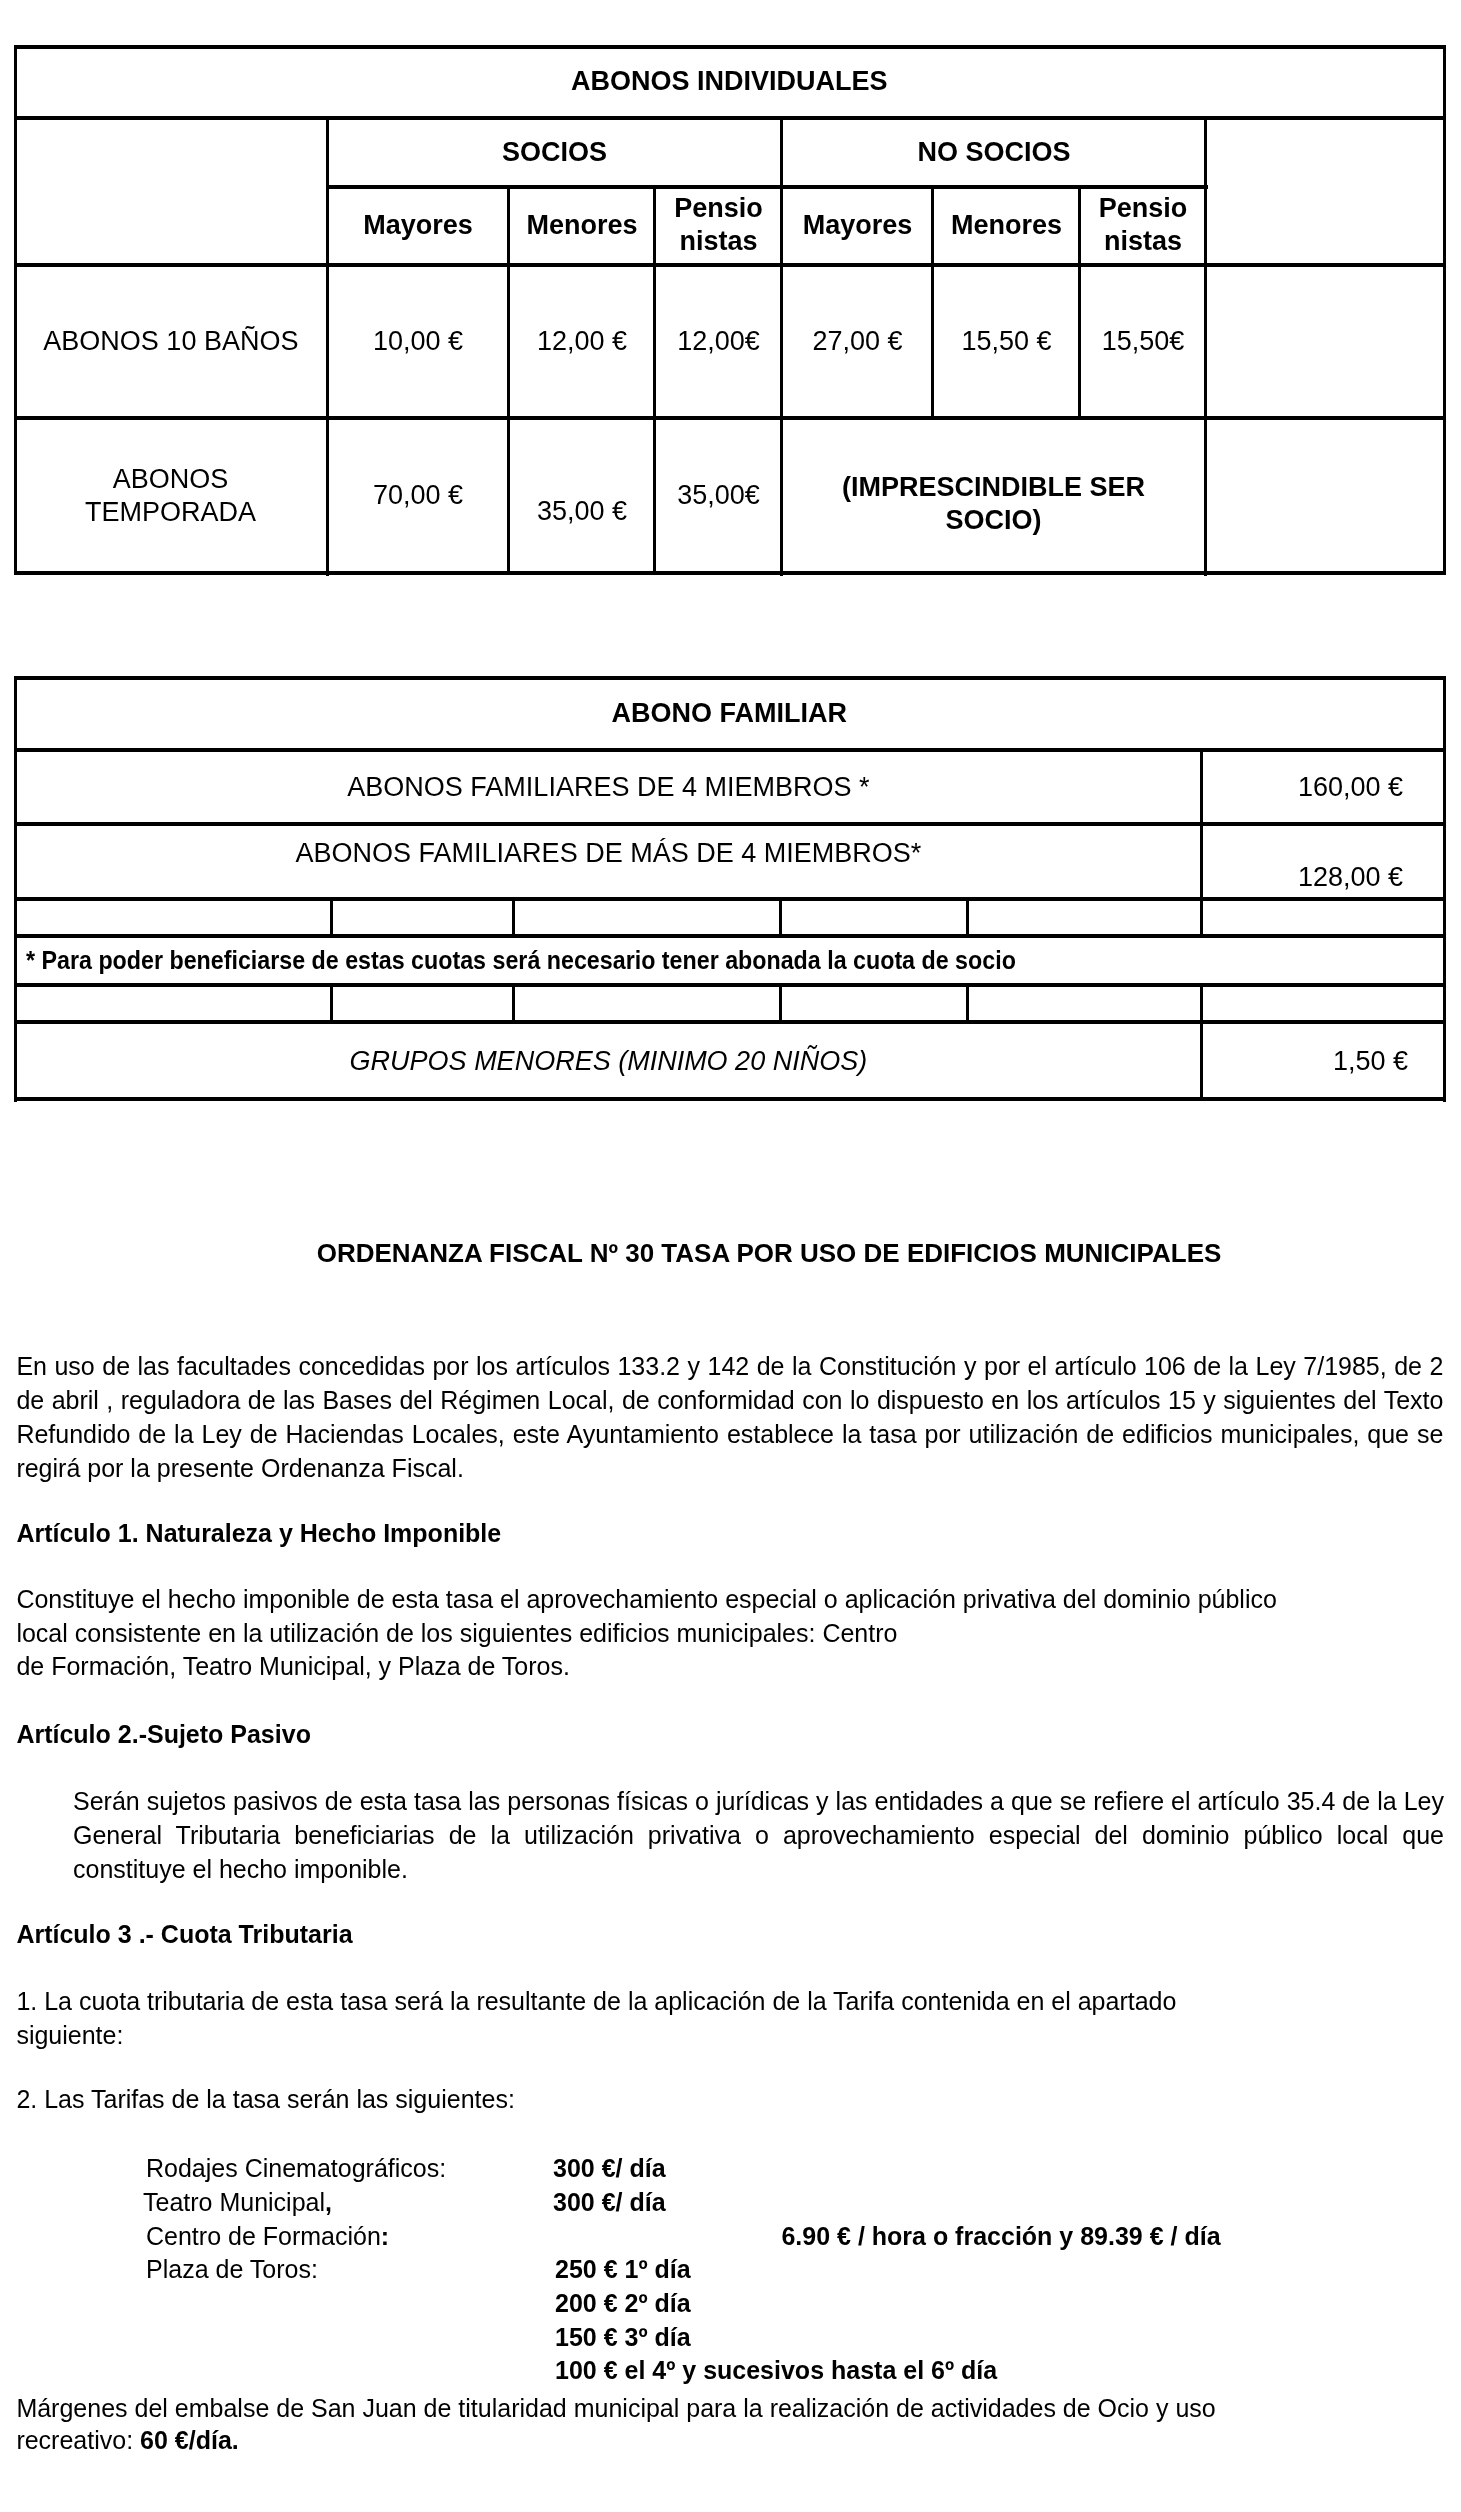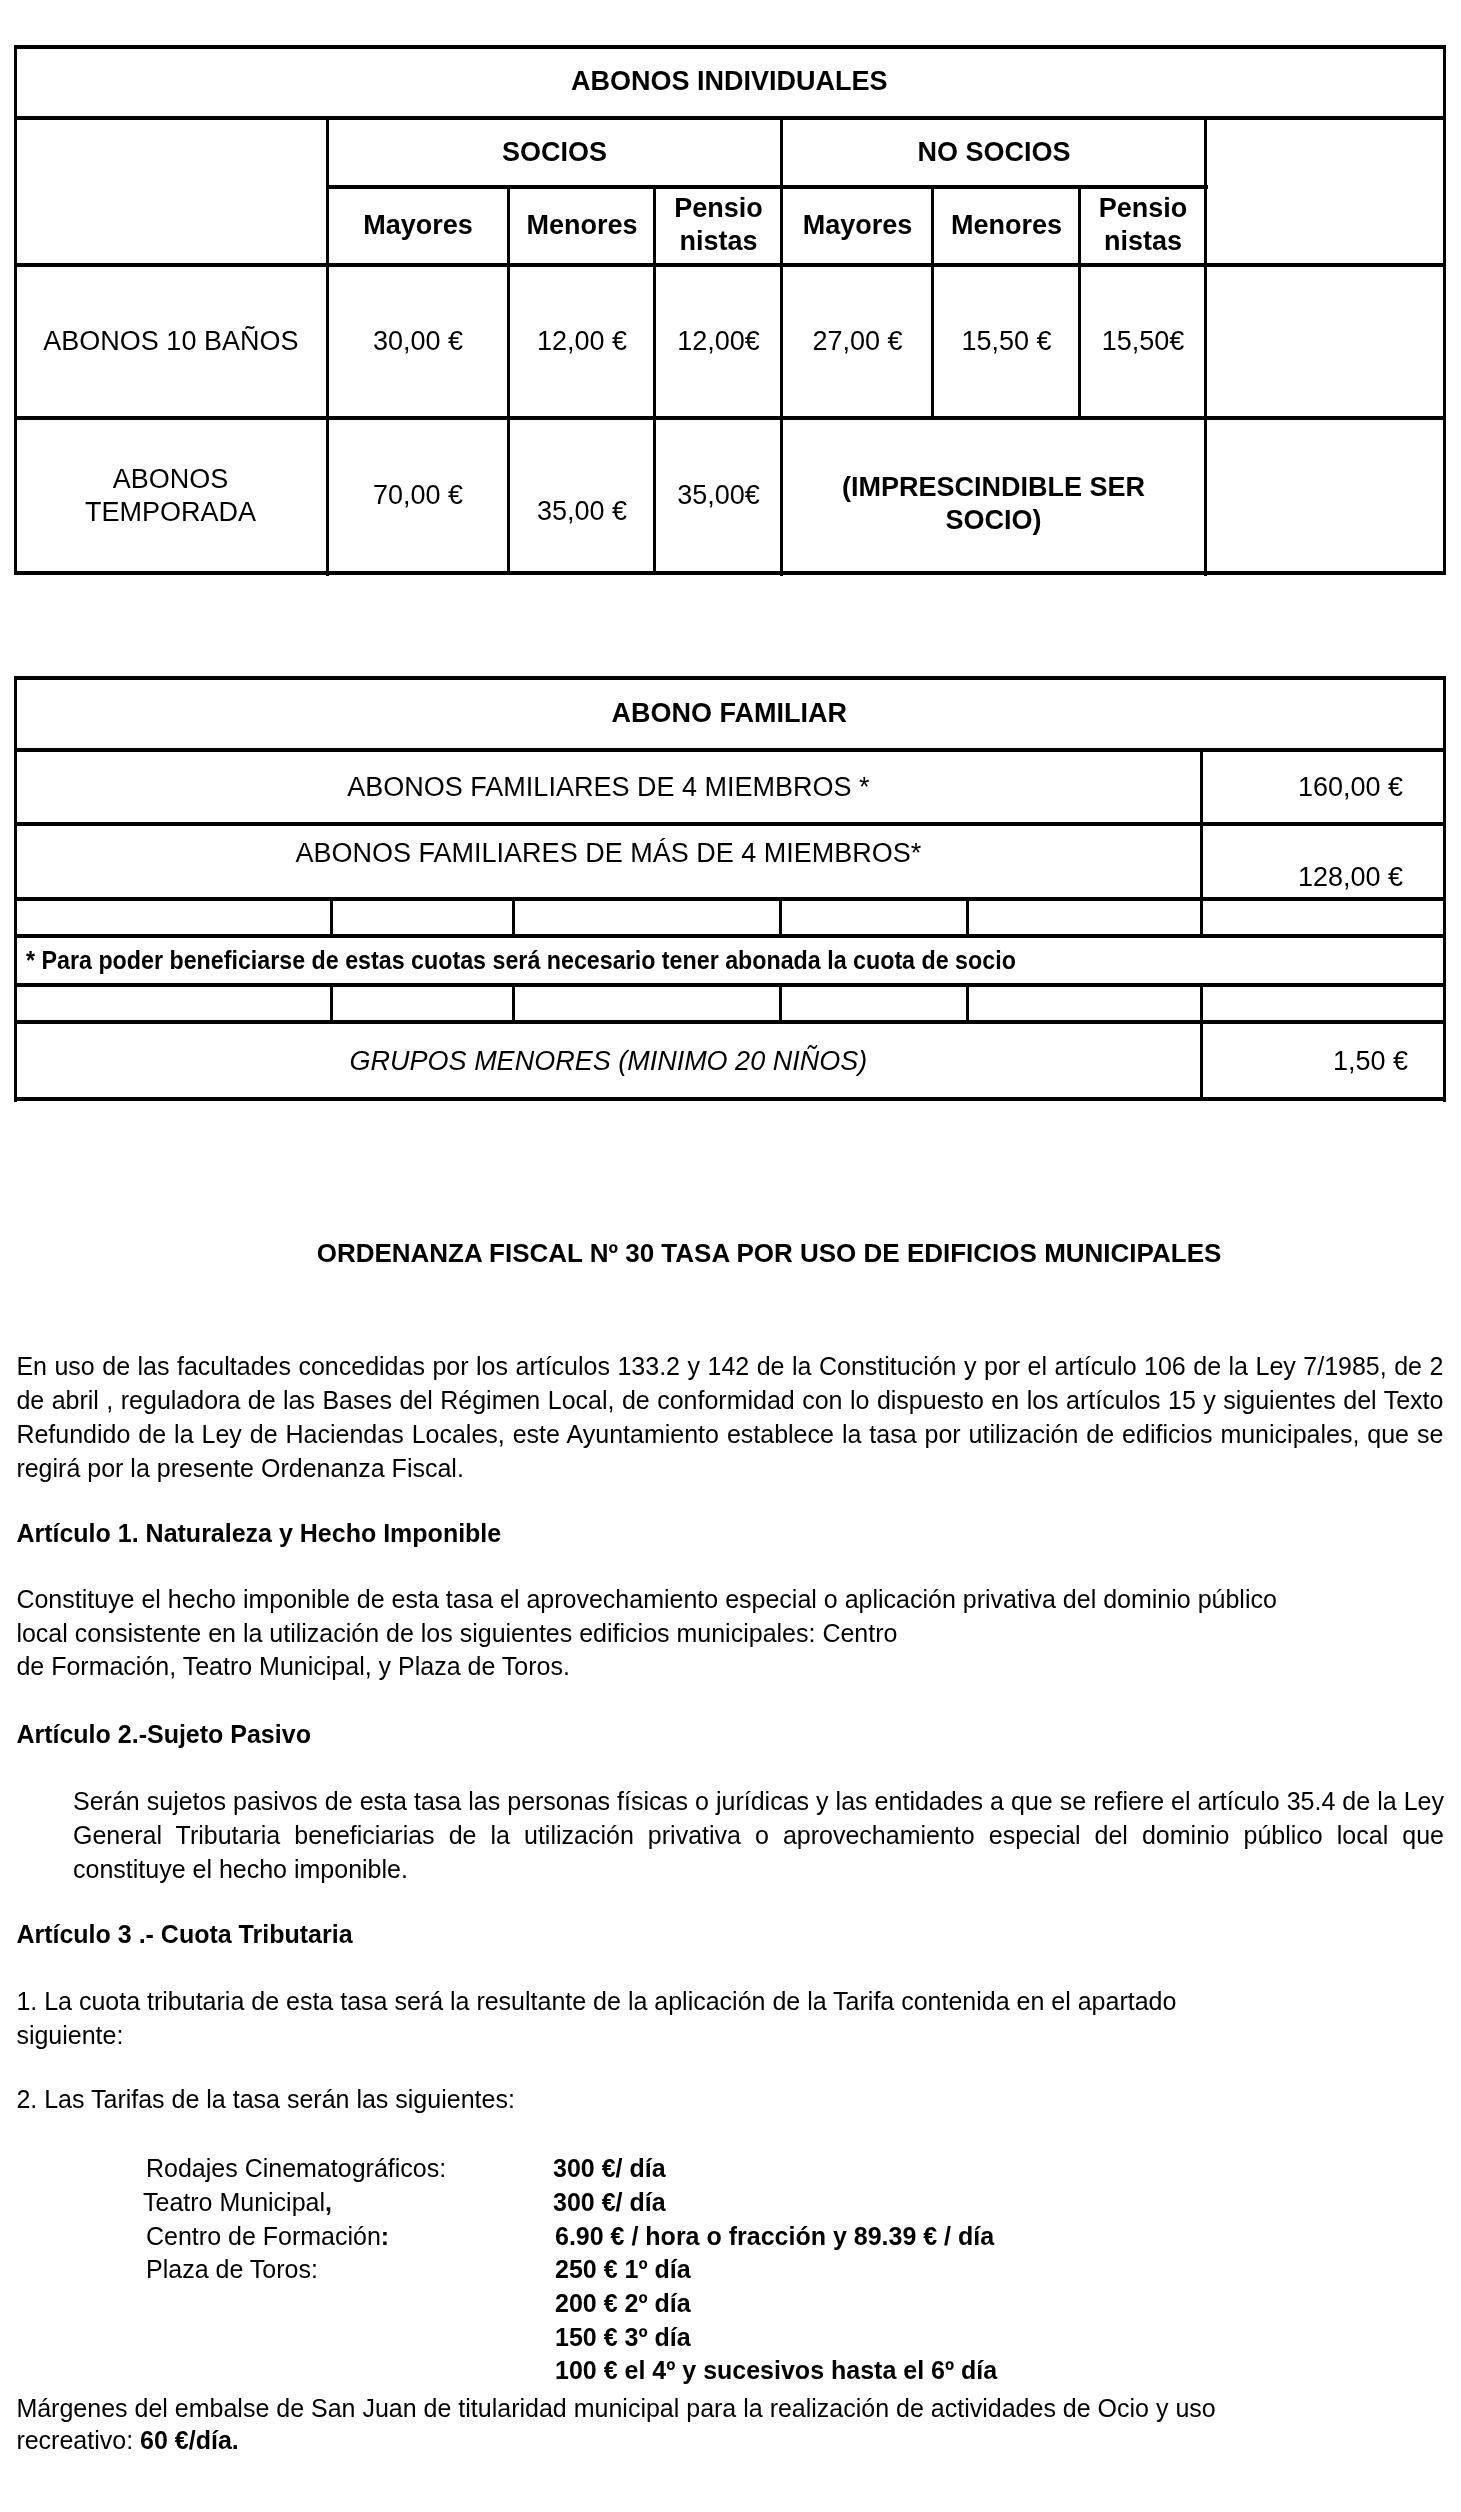--- a/index.html
+++ b/index.html
@@ -43,21 +43,21 @@
   <div class="cell b" style="left:783px;width:422px;top:119px;height:66px;">NO SOCIOS</div>
 
   <div class="cell b" style="left:328px;width:180px;top:188px;height:74px;">Mayores</div>
   <div class="cell b" style="left:510px;width:144px;top:188px;height:74px;">Menores</div>
   <div class="cell b" style="left:656px;width:125px;top:188px;height:74px;padding:0 17.3px;box-sizing:border-box;">Pensio nistas</div>
   <div class="cell b" style="left:783px;width:149px;top:188px;height:74px;">Mayores</div>
   <div class="cell b" style="left:934px;width:145px;top:188px;height:74px;">Menores</div>
   <div class="cell b" style="left:1081px;width:124px;top:188px;height:74px;padding:0 17.3px;box-sizing:border-box;">Pensio nistas</div>
 
   <div class="cell" style="left:16.4px;width:309px;top:267px;height:149px;">ABONOS 10 BAÑOS</div>
-  <div class="cell" style="left:328px;width:180px;top:267px;height:149px;">30,00 €</div>
+  <div class="cell" style="left:328px;width:180px;top:267px;height:149px;">10,00 €</div>
   <div class="cell" style="left:510px;width:144px;top:267px;height:149px;">12,00 €</div>
   <div class="cell" style="left:656px;width:125px;top:267px;height:149px;">12,00€</div>
   <div class="cell" style="left:783px;width:149px;top:267px;height:149px;">27,00 €</div>
   <div class="cell" style="left:934px;width:145px;top:267px;height:149px;">15,50 €</div>
   <div class="cell" style="left:1081px;width:124px;top:267px;height:149px;">15,50€</div>
 
   <div class="cell" style="left:86px;width:169px;top:420px;height:151px;">ABONOS TEMPORADA</div>
   <div class="cell" style="left:328px;width:180px;top:420px;height:151px;">70,00 €</div>
   <div class="cell" style="left:510px;width:144px;top:436px;height:151px;">35,00 €</div>
   <div class="cell" style="left:656px;width:125px;top:420px;height:151px;">35,00€</div>
@@ -123,21 +123,21 @@
   <div class="txt" style="top:2082px;">2.  Las Tarifas de la tasa serán las siguientes:</div>
 
   <div>
     <div class="txt" style="top:2151px;left:146px;width:397px;">Rodajes Cinematográficos:</div>
     <div class="txt b" style="top:2151px;left:553px;width:864px;">300 €/ día</div>
 
     <div class="txt" style="top:2185px;left:143px;width:397px;"><span>Teatro Municipal</span><span class="b">,</span></div>
     <div class="txt b" style="top:2185px;left:553px;width:864px;">300 €/ día</div>
 
     <div class="txt" style="top:2219px;left:146px;width:397px;"><span>Centro de Formación</span><span class="b">:</span></div>
-    <div class="txt b" style="top:2219px;left:555px;width:864px;">6.90 € / hora o fracción y  89.39 € / día</div>
+    <div class="txt b" style="top:2219px;left:569px;width:864px;text-align:center;">6.90 € / hora o fracción y  89.39 € / día</div>
 
     <div class="txt" style="top:2252px;left:146px;width:397px;">Plaza de Toros:</div>
     <div class="txt b" style="top:2252px;left:555px;width:864px;">250 € 1º día</div>
 
     <div class="txt b" style="top:2286px;left:555px;width:864px;">200 € 2º día</div>
     <div class="txt b" style="top:2320px;left:555px;width:864px;">150 € 3º día</div>
     <div class="txt b" style="top:2353px;left:555px;width:864px;">100 € el 4º y sucesivos hasta el  6º día</div>
   </div>
 
   <div class="txt" style="top:2391px;">Márgenes del embalse de San Juan de titularidad municipal para la realización de actividades de Ocio y uso</div>

